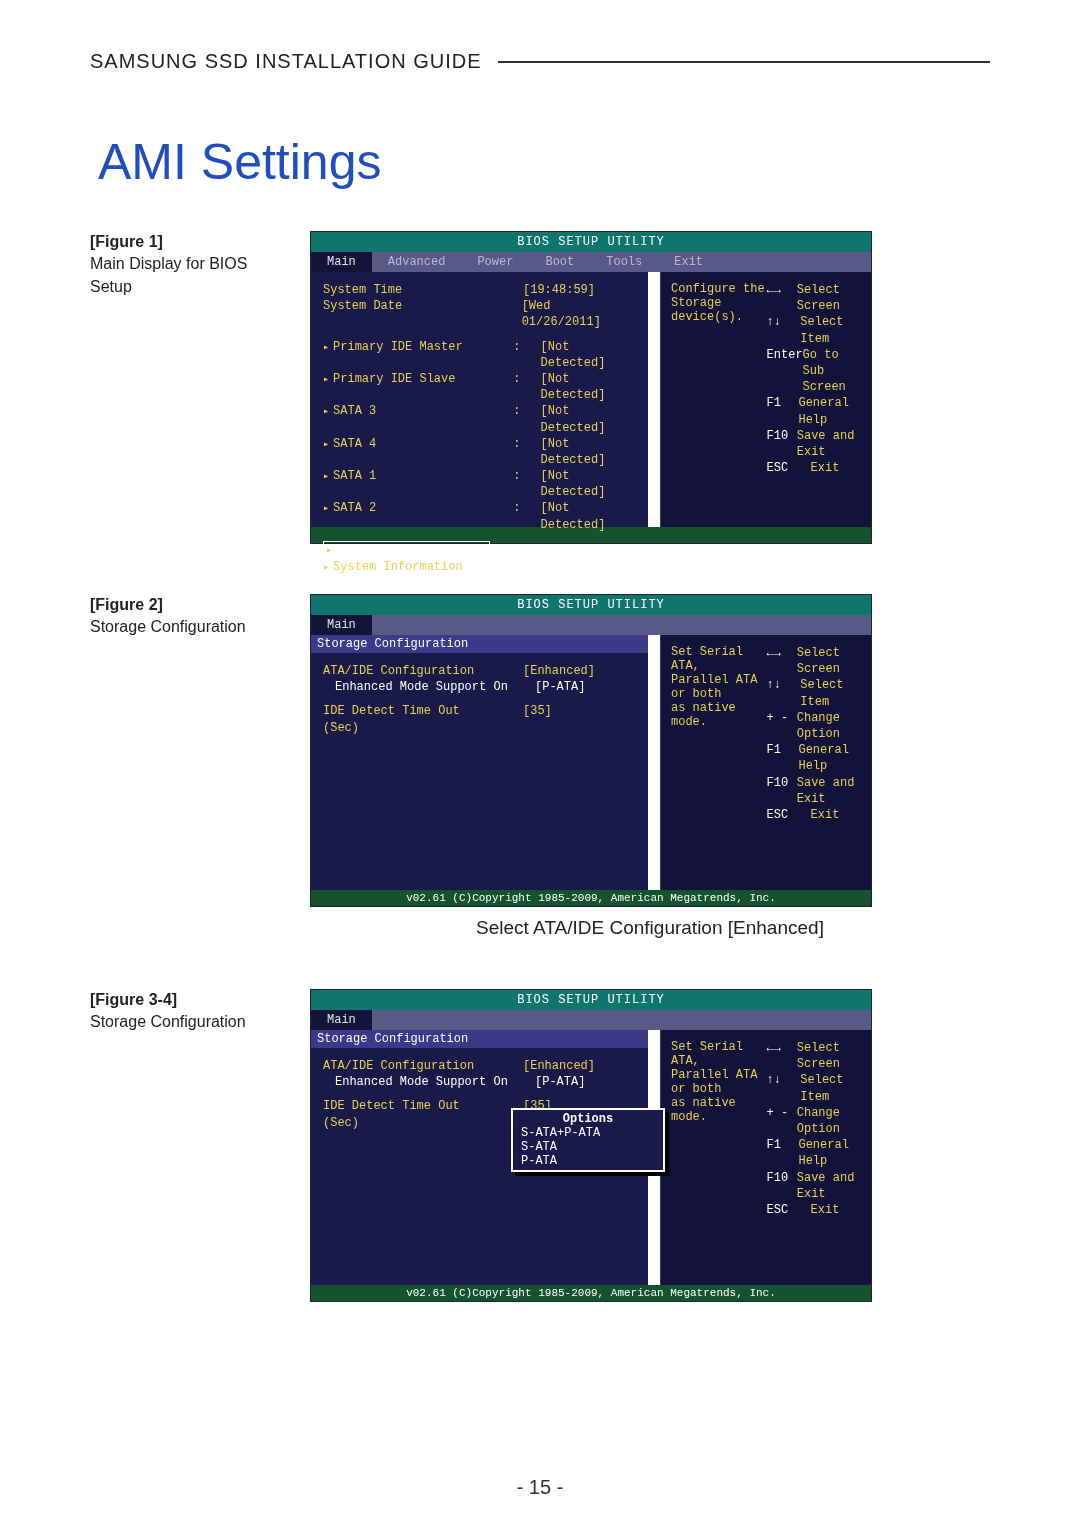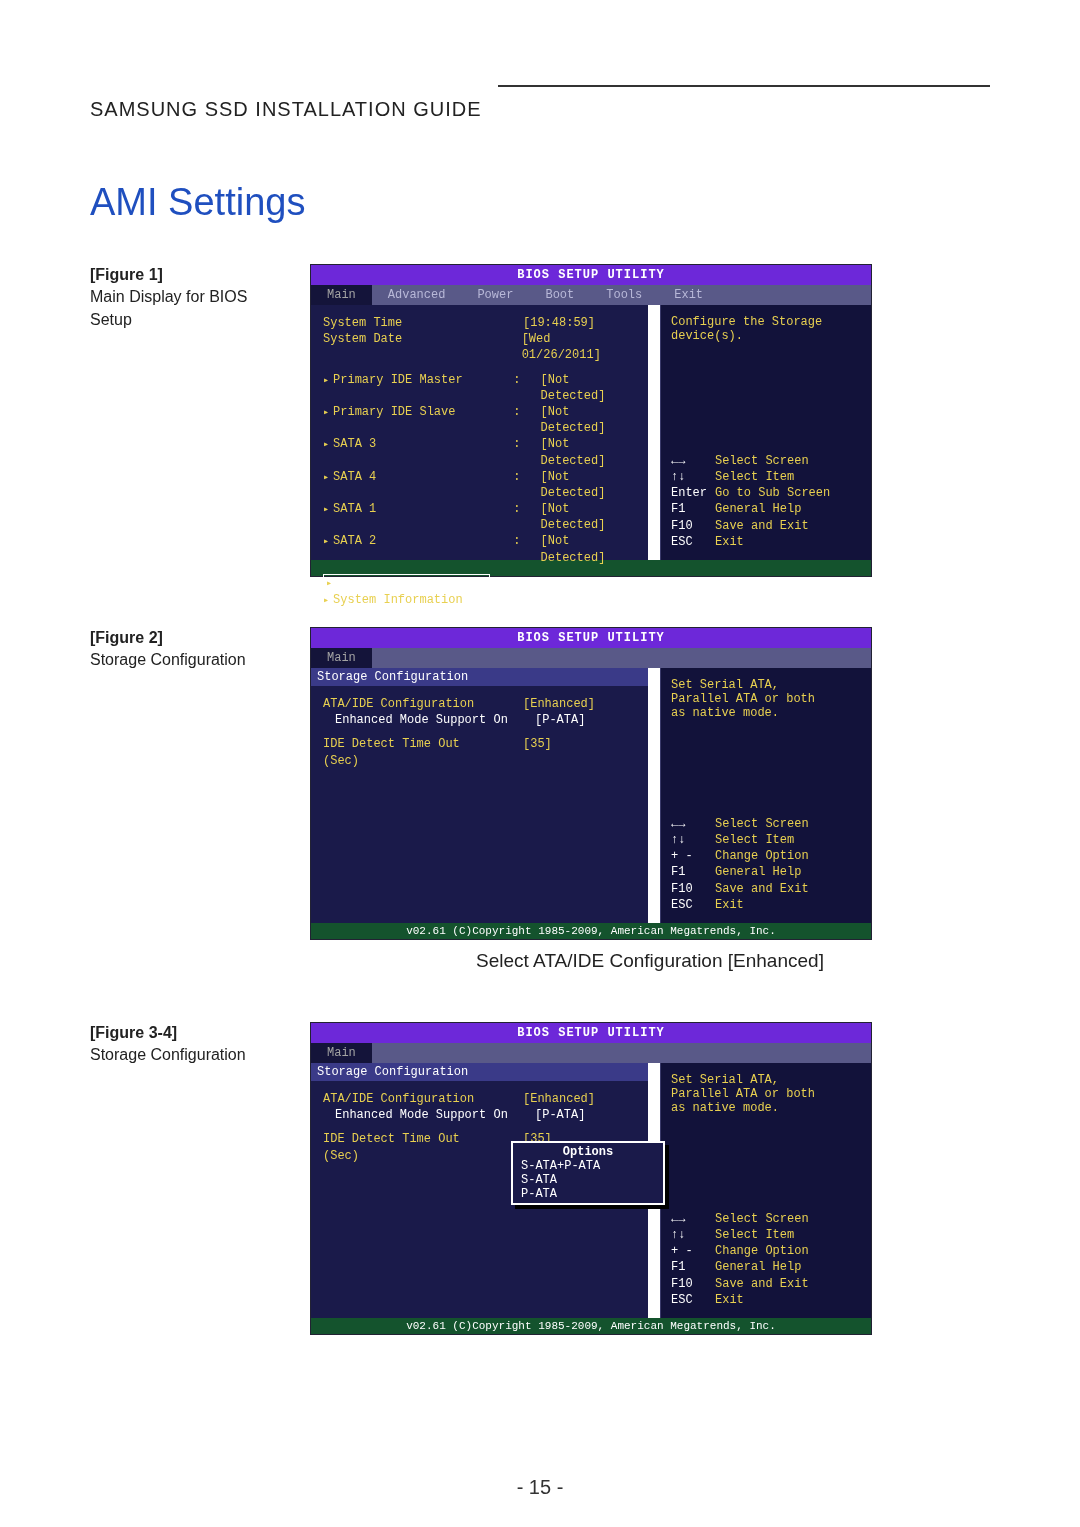--- a/index.html
+++ b/index.html
@@ -21,32 +21,31 @@
     display: flex;
     align-items: center;
     gap: 16px;
     margin-bottom: 60px;
   }
   .hdr-title {
     font-size: 20px;
     letter-spacing: 1px;
     font-weight: 500;
     white-space: nowrap;
-    margin-top: 48px;
   }
   .hdr-line {
     flex: 1;
     height: 2px;
     background: #333;
   }
   .section-title {
     color: #1f4fbf;
-    font-size: 38px;
+    font-size: 50px;
     font-weight: 400;
-    margin: 0 0 40px 0;
+    margin: 0 0 40px 8px;
   }
   .fig-block {
     display: flex;
     align-items: flex-start;
     gap: 30px;
     margin-bottom: 50px;
   }
   .fig-label {
     width: 190px;
     flex-shrink: 0;
@@ -64,56 +63,55 @@
   
   .bios {
     width: 560px;
     font-family: "Courier New", monospace;
     font-size: 12px;
     color: #e6e6ff;
     position: relative;
     border: 1px solid #223;
   }
   .bios .title-bar {
-    background: #6d28d9;
+    background: #0f766e;
     color: #fff;
     text-align: center;
     padding: 3px 12px;
-    font-weight: bold;
+    font-weight: normal;
     letter-spacing: 1px;
   }
   .bios .tabs {
     display: flex;
     background: #595988;
   }
   .bios .tab {
     padding: 3px 16px;
     color: #b8b8d8;
   }
   .bios .tab.active {
     background: #14143a;
-    color: #a3a3a3;
+    color: #e5e5e5;
   }
   .bios .body {
     display: flex;
     height: 255px;
   }
   .bios .left {
     flex: 1;
     background: #1a1a4a;
     padding: 10px 12px;
     position: relative;
   }
   .bios .right {
     width: 190px;
     background: #12123a;
     border-left: 1px solid #3a3a6a;
     padding: 10px 10px;
     display: flex;
-    flex-direction: column;
     justify-content: space-between;
     margin-left: 12px;
   }
   .bios .row { display: flex; gap: 20px; line-height: 1.35; }
   .bios .lbl { width: 180px; }
   .bios .val { color: #fff; }
   .bios .yellow { color: #e8d050; }
   .bios .white { color: #fff; }
   .bios .sel {
     border: 1px solid #fff;

